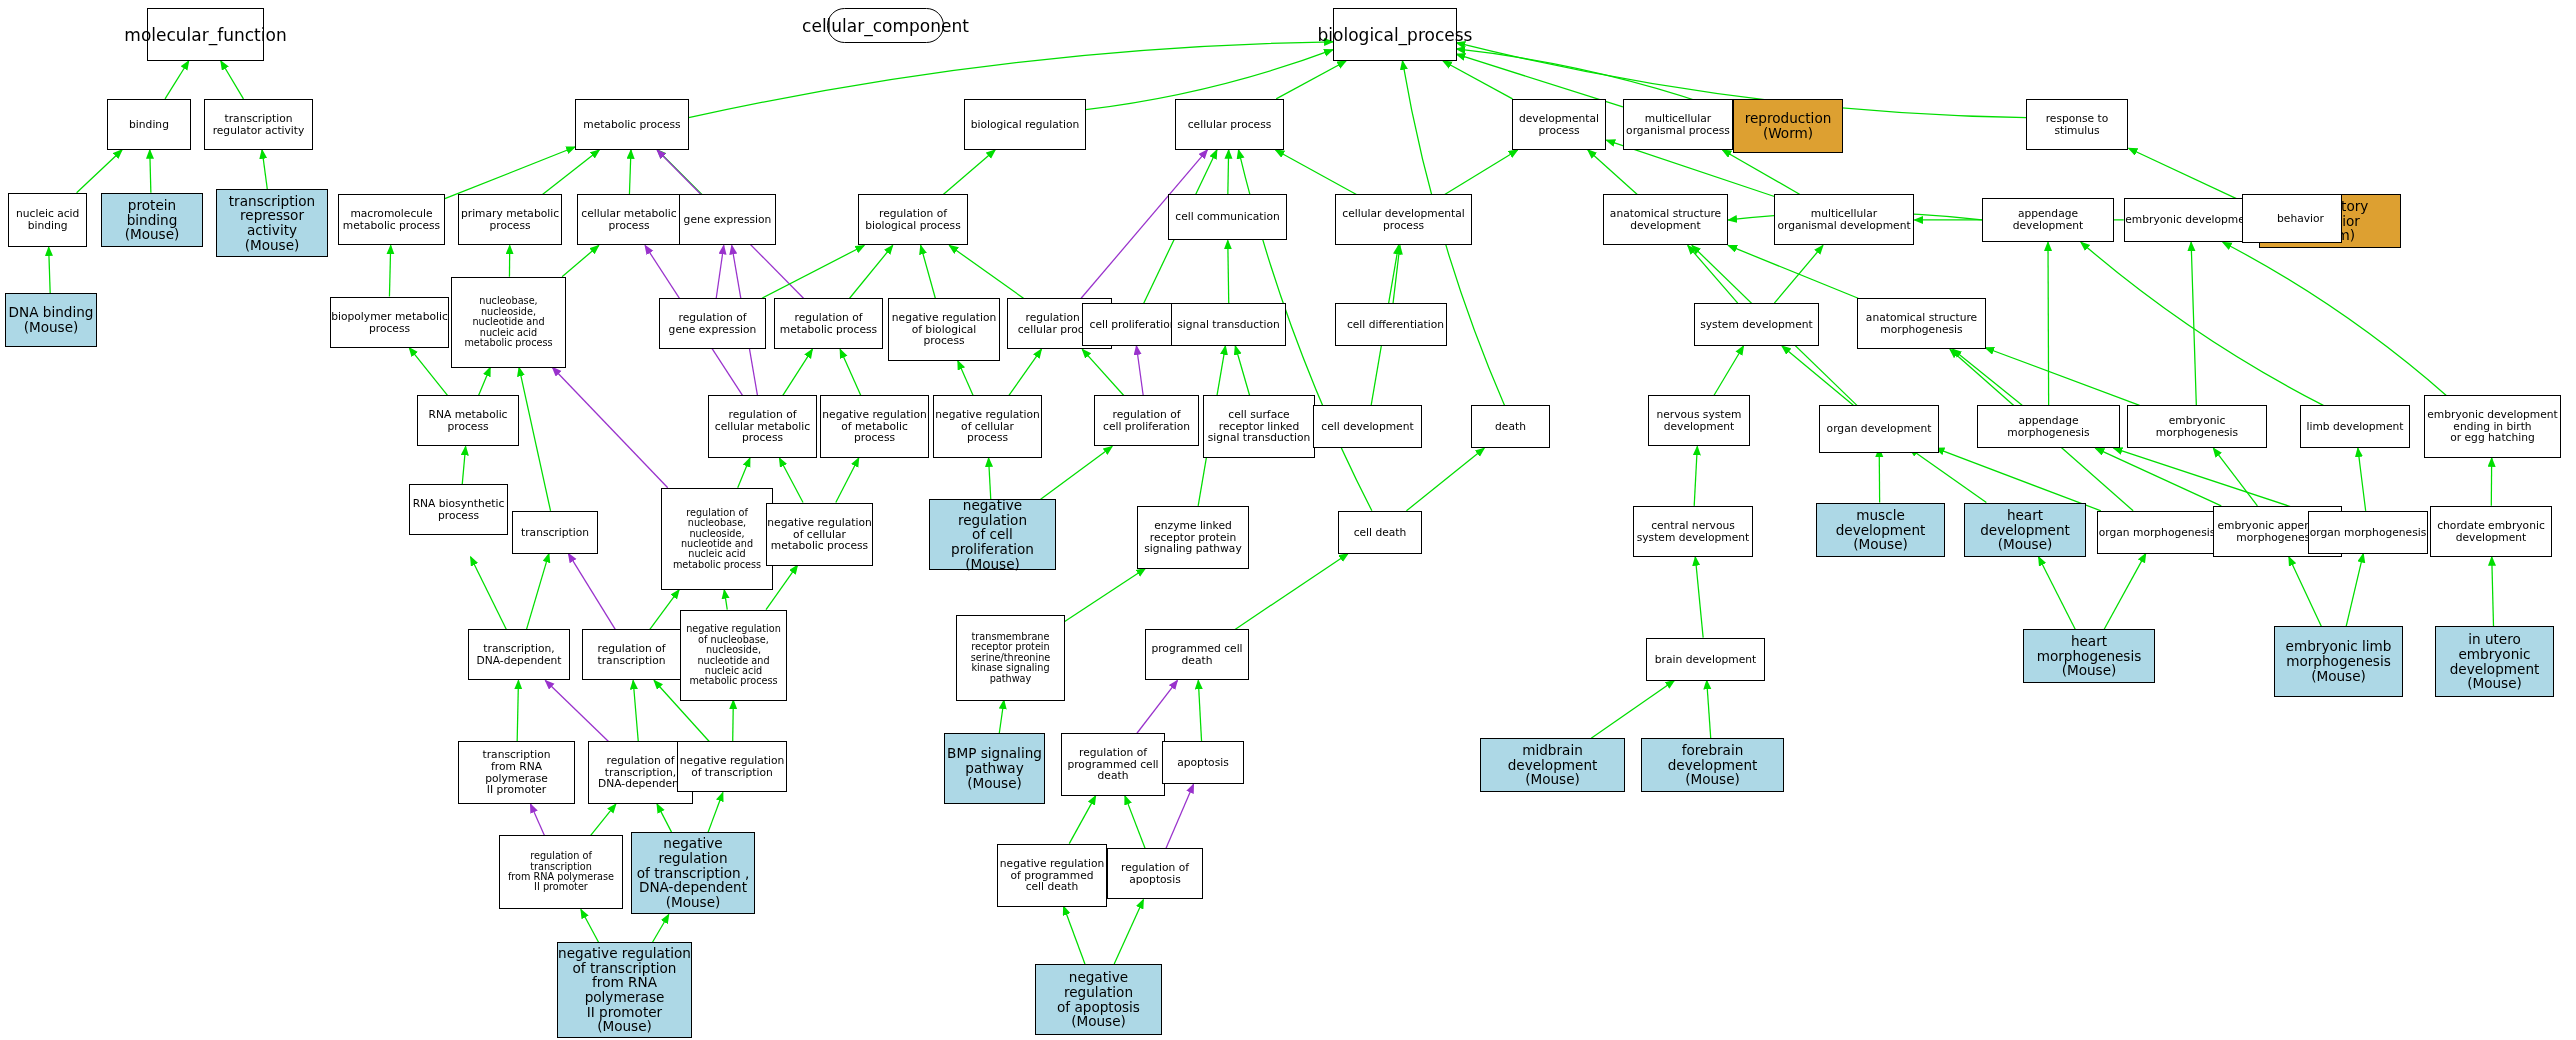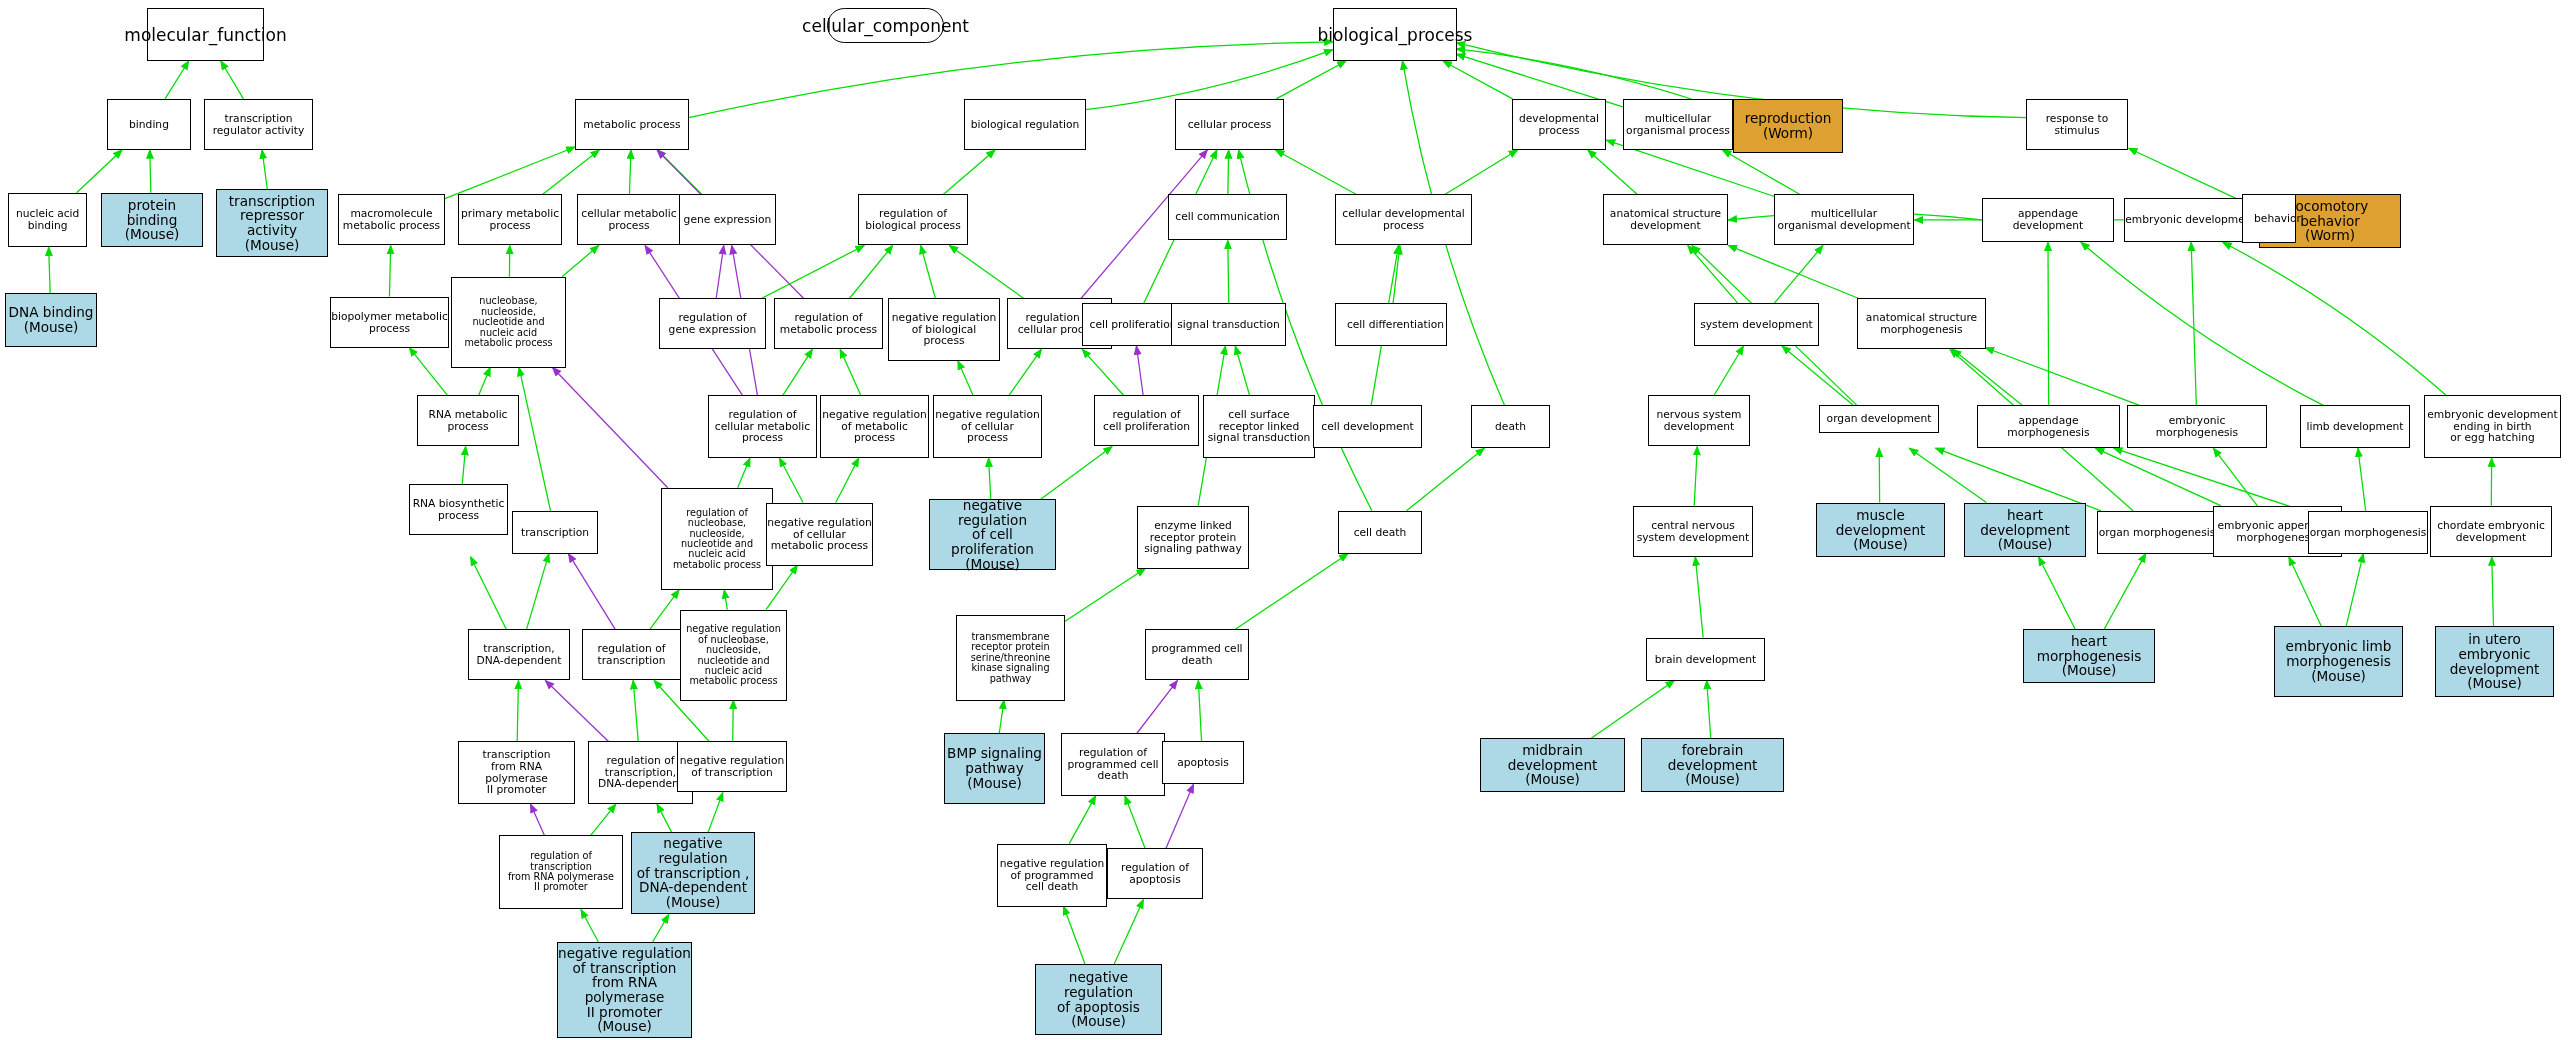--- a/index.html
+++ b/index.html
@@ -219,21 +219,21 @@
       <div class="node plain" style="left: 1335px; top: 194px; width: 137px; height: 51px;">cellular developmental
 process</div>
       <div class="node plain" style="left: 1603px; top: 194px; width: 125px; height: 51px;">anatomical structure
 development</div>
       <div class="node plain" style="left: 1774px; top: 194px; width: 140px; height: 51px;">multicellular
 organismal development</div>
       <div class="node plain" style="left: 1982px; top: 198px; width: 132px; height: 44px;">appendage development</div>
       <div class="node plain" style="left: 2124px; top: 198px; width: 133px; height: 44px;">embryonic development</div>
       <div class="node worm" style="left: 2259px; top: 194px; width: 142px; height: 54px;">locomotory behavior
 (Worm)</div>
-      <div class="node plain" style="left: 2242px; top: 194px; width: 54px; height: 49px; padding-left: 17px;">behavior</div>
+      <div class="node plain" style="left: 2242px; top: 194px; width: 100px; height: 49px; padding-left: 17px;">behavior</div>
       <div class="node mouse" style="left: 5px; top: 293px; width: 92px; height: 54px;">DNA binding
 (Mouse)</div>
       <div class="node plain" style="left: 330px; top: 297px; width: 119px; height: 51px;">biopolymer metabolic
 process</div>
       <div class="node tiny" style="left: 451px; top: 277px; width: 115px; height: 91px;">nucleobase,
 nucleoside,
 nucleotide and
 nucleic acid
 metabolic process</div>
       <div class="node plain" style="left: 659px; top: 298px; width: 107px; height: 51px;">regulation of
@@ -264,21 +264,21 @@
 process</div>
       <div class="node plain" style="left: 1094px; top: 395px; width: 105px; height: 51px;">regulation of
 cell proliferation</div>
       <div class="node plain" style="left: 1203px; top: 395px; width: 112px; height: 63px;">cell surface
 receptor linked
 signal transduction</div>
       <div class="node plain" style="left: 1313px; top: 405px; width: 109px; height: 43px;">cell development</div>
       <div class="node plain" style="left: 1471px; top: 405px; width: 79px; height: 43px;">death</div>
       <div class="node plain" style="left: 1648px; top: 395px; width: 102px; height: 51px;">nervous system
 development</div>
-      <div class="node plain" style="left: 1819px; top: 405px; width: 120px; height: 28px;">organ development</div>
+      <div class="node plain" style="left: 1819px; top: 405px; width: 120px; height: 48px;">organ development</div>
       <div class="node plain" style="left: 1977px; top: 405px; width: 143px; height: 43px;">appendage morphogenesis</div>
       <div class="node plain" style="left: 2127px; top: 405px; width: 140px; height: 43px;">embryonic morphogenesis</div>
       <div class="node plain" style="left: 2300px; top: 405px; width: 110px; height: 43px;">limb development</div>
       <div class="node plain" style="left: 2424px; top: 395px; width: 137px; height: 63px;">embryonic development
 ending in birth
 or egg hatching</div>
       <div class="node plain" style="left: 409px; top: 484px; width: 99px; height: 51px;">RNA biosynthetic
 process</div>
       <div class="node plain" style="left: 512px; top: 511px; width: 86px; height: 43px;">transcription</div>
       <div class="node tiny" style="left: 661px; top: 488px; width: 112px; height: 102px;">regulation of

